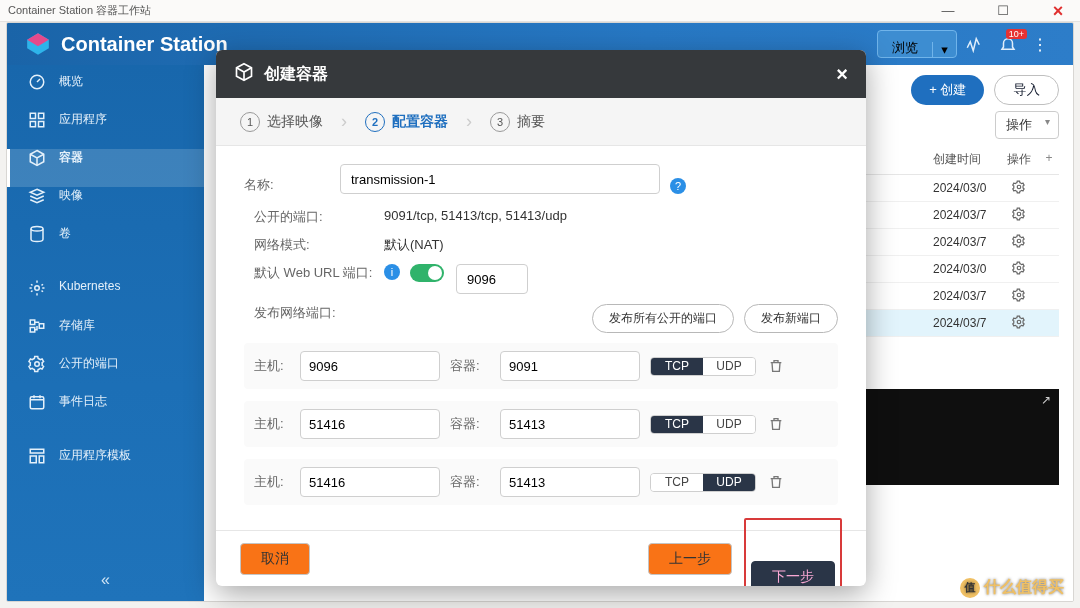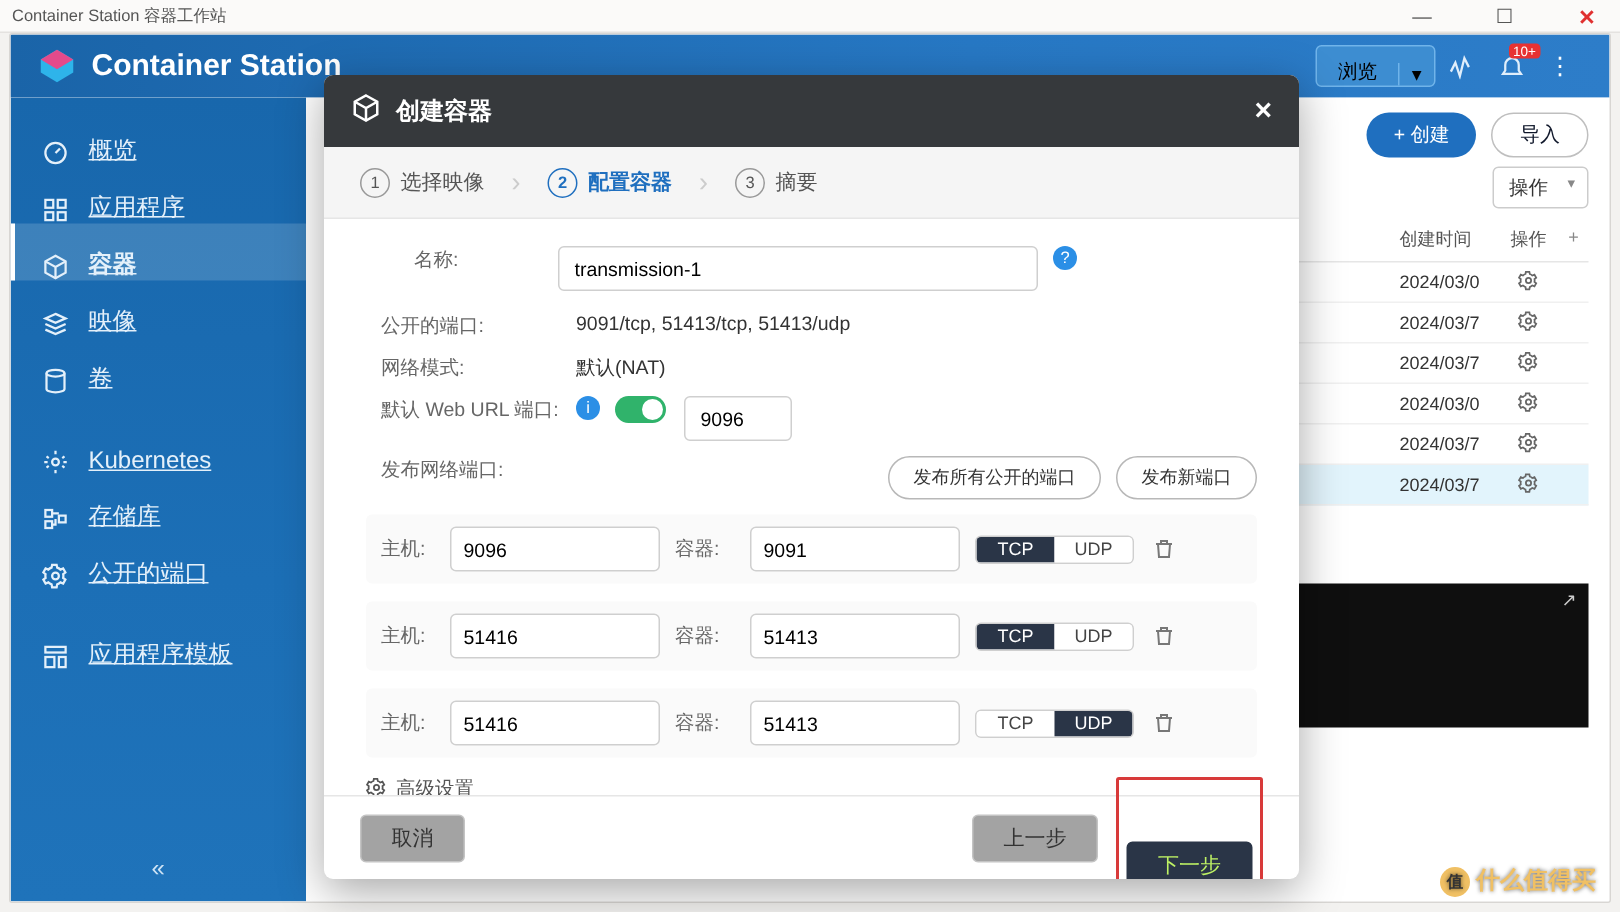--- a/index.html
+++ b/index.html
@@ -17,21 +17,21 @@
 .app-title { font-size: 20px; font-weight: 700; flex: 1; }
 .browse-btn { display: inline-flex; align-items: flex-end; height: 28px; border: 1px solid #70b4ea; background: #3d8dd1; border-radius: 4px; color: #000000; font-size: 13px; cursor: pointer; }
 .browse-btn .lbl { padding: 0 14px; }
 .browse-btn .dd { border-left: 1px solid #70b4ea; width: 24px; display:flex; align-items:center; justify-content:center; }
 .hdr-icon { width: 34px; display: flex; align-items: center; justify-content: center; color: #e0eefb; cursor: pointer; position: relative; }
 .badge { position: absolute; top: -6px; right: -2px; background: #e73232; color: #fff; font-size: 9px; padding: 0 3px; border-radius: 3px; }
 .hdr-more { width: 30px; text-align: center; cursor: pointer; }
 
 .app-main { flex: 1; display: flex; overflow: hidden; }
 .sidebar { width: 197px; background: linear-gradient(#1867ac, #1c6fb6 60%, #1f73ba); color: #e4f0fa; padding-top: 8px; position: relative; }
-.side-item { height: 38px; display: flex; align-items: flex-end; padding-left: 20px; font-size: 16px; gap: 12px; cursor: pointer; text-decoration: underline; }
+.side-item { height: 38px; display: flex; align-items: flex-start; padding-left: 20px; font-size: 12px; gap: 12px; cursor: pointer; }
 .side-item.active { background: rgba(255,255,255,0.16); border-left: 3px solid #fff; padding-left: 17px; font-weight: 600; }
 .side-icon { width: 20px; display: flex; align-items: center; justify-content: center; }
 .side-sep { height: 16px; }
 .collapse { position: absolute; bottom: 12px; left: 0; right: 0; text-align: center; color: #cfe4f5; cursor: pointer; }
 
 .content { flex: 1; background: #fff; padding: 10px 14px; font-size: 13px; color: #333; position: relative; }
 .toolbar-row { display: flex; gap: 10px; margin-bottom: 6px; }
 .spacer { flex: 1; }
 .pill-primary { background: #1f6fbf; color: #fff; border: none; border-radius: 16px; padding: 5px 18px; font-size: 13px; cursor: pointer; }
 .pill-secondary { background: #fff; color: #0f172a; border: 1px solid #bfbfbf; border-radius: 16px; padding: 5px 18px; cursor: pointer; }
@@ -56,21 +56,21 @@
 .wizard { height: 48px; background: #f5f5f5; display: flex; align-items: center; padding: 0 14px; gap: 8px; border-bottom: 1px solid #e6e6e6; }
 .wstep { display: flex; align-items: center; gap: 7px; padding: 0 10px; font-size: 14px; color: #555; }
 .wstep .num { width: 20px; height: 20px; border-radius: 50%; border: 1.5px solid #999; display: flex; align-items: center; justify-content: center; font-size: 11px; }
 .wstep.active .num { border-color: #1f6fbf; color: #1f6fbf; }
 .wstep.active { color: #1f6fbf; font-weight: 600; }
 .warrow { color: #ccc; font-size: 18px; }
 
 .modal-body { flex: 1; padding: 18px 28px 4px; overflow-y: auto; font-size: 13px; color: #444; position: relative; }
 .modal-body::-webkit-scrollbar { width: 8px; }
 .modal-body::-webkit-scrollbar-thumb { background: #c7c7c7; border-radius: 4px; }
-.form-row { display: flex; align-items: flex-start; margin-bottom: 14px; margin-left: 32px; }
+.form-row { display: flex; align-items: flex-end; margin-bottom: 14px; }
 .form-label { width: 96px; color: #666; }
 .form-input { border: 1px solid #cfcfcf; border-radius: 4px; height: 30px; padding: 0 10px; font-size: 13px; width: 320px; }
 .form-input.sm { width: 72px; }
 .info-circle { width: 16px; height: 16px; border-radius: 50%; background: #2b8fe6; color: #fff; font-size: 11px; display: inline-flex; align-items: center; justify-content: center; margin-left: 10px; cursor: pointer; }
 .kv { display: flex; align-items: flex-start; margin-bottom: 10px; padding-left: 10px; }
 .kv .k { width: 130px; color: #666; }
 .kv .v { color: #333; }
 .toggle { width: 34px; height: 18px; border-radius: 9px; background: #30b36b; position: relative; margin-right: 12px; cursor: pointer; }
 .toggle::after { content: ""; position: absolute; right: 2px; top: 2px; width: 14px; height: 14px; background: #fff; border-radius: 50%; }
 .port-actions { display: flex; gap: 10px; margin-left: auto; }
@@ -82,22 +82,22 @@
 .proto-group { display: flex; border: 1px solid #cfcfcf; border-radius: 4px; overflow: hidden; }
 .proto-group span { width: 52px; height: 17px; display: flex; align-items: center; justify-content: center; font-size: 12px; cursor: pointer; background: #fff; }
 .proto-group span.sel { background: #2a3547; color: #fff; }
 .trash { color: #777; cursor: pointer; width: 20px; display: flex; align-items:center; justify-content:center; }
 
 .adv-link { display: flex; align-items: center; gap: 6px; color: #555; font-size: 13px; cursor: pointer; margin-top: 4px; }
 .adv-link .u { text-decoration: underline; }
 
 .modal-footer { height: 56px; border-top: 1px solid #e6e6e6; display: flex; align-items: center; padding: 0 24px; gap: 12px; }
 .btn { height: 32px; border-radius: 4px; padding: 0 20px; font-size: 14px; cursor: pointer; }
-.btn-default { background: #a3a3a3; border: 1px solid #c4c4c4; color: #333; }
-.btn-primary { background: #2a3547; border: 1px solid #2a3547; color: #bef264; margin-top: 36px; }
+.btn-default { background: #f97316; border: 1px solid #c4c4c4; color: #333; }
+.btn-primary { background: #2a3547; border: 1px solid #2a3547; color: #f9a8d4; margin-top: 36px; }
 .next-hl { border: 2px solid #d83a3a; padding: 5px; border-radius: 2px; }
 
 .watermark { position: absolute; right: 16px; bottom: 10px; color: #f0c064; font-size: 16px; font-weight: 700; display:flex; align-items:center; gap:4px; text-shadow: 0 0 3px rgba(0,0,0,0.6); z-index: 200; }
 .watermark .circ { width: 20px; height: 20px; border-radius: 50%; background: #f0c064; color: #333; display:flex; align-items:center; justify-content:center; font-size:11px; }
 </style>
 </head>
 <body>
 
 <div class="titlebar">
   <span>Container Station 容器工作站</span>
@@ -208,20 +208,29 @@
       </div>
       <div class="side-item">
         <span class="side-icon">
             <svg width="18" height="18" viewBox="0 0 24 24" fill="none" stroke="currentColor" stroke-width="2">
               <circle cx="12" cy="12" r="3"></circle>
               <path d="M19 12a7 7 0 00-.2-1.7l2-1.5-2-3.5-2.4 1a7 7 0 00-2.9-1.7L13 2h-4l-.5 2.6a7 7 0 00-2.9 1.7l-2.4-1-2 3.5 2 1.5A7 7 0 003 12c0 .6.1 1.1.2 1.7l-2 1.5 2 3.5 2.4-1a7 7 0 002.9 1.7L9 22h4l.5-2.6a7 7 0 002.9-1.7l2.4 1 2-3.5-2-1.5c.1-.6.2-1.1.2-1.7z"></path>
             </svg>
           </span>
         <span>公开的端口</span>
       </div>
+      <div class="side-item">
+        <span class="side-icon">
+            <svg width="18" height="18" viewBox="0 0 24 24" fill="none" stroke="currentColor" stroke-width="2">
+              <rect x="3" y="5" width="18" height="16" rx="2"></rect>
+              <path d="M3 9h18M8 3v4M16 3v4"></path>
+            </svg>
+          </span>
+        <span>事件日志</span>
+      </div>
       <div class="side-sep"></div>
       <div class="side-item">
         <span class="side-icon">
             <svg width="18" height="18" viewBox="0 0 24 24" fill="none" stroke="currentColor" stroke-width="2">
               <rect x="3" y="3" width="18" height="5"></rect>
               <rect x="3" y="12" width="8" height="9"></rect>
               <rect x="15" y="12" width="6" height="9"></rect>
             </svg>
           </span>
         <span>应用程序模板</span>
@@ -417,27 +426,20 @@
             <span class="sel">UDP</span>
           </div>
           <span class="trash">
             <svg width="16" height="16" viewBox="0 0 24 24" fill="none" stroke="currentColor" stroke-width="2">
               <path d="M4 7h16M9 7V4h6v3M6 7l1 13h10l1-13"></path>
             </svg>
           </span>
         </div>
       </div>
 
-    <div class="adv-link">
-      <span><svg width="14" height="14" viewBox="0 0 24 24" fill="none" stroke="currentColor" stroke-width="2">
-            <circle cx="12" cy="12" r="3"></circle>
-            <path d="M19 12a7 7 0 00-.2-1.7l2-1.5-2-3.5-2.4 1a7 7 0 00-2.9-1.7L13 2h-4l-.5 2.6a7 7 0 00-2.9 1.7l-2.4-1-2 3.5 2 1.5A7 7 0 003 12c0 .6.1 1.1.2 1.7l-2 1.5 2 3.5 2.4-1a7 7 0 002.9 1.7L9 22h4l.5-2.6a7 7 0 002.9-1.7l2.4 1 2-3.5-2-1.5c.1-.6.2-1.1.2-1.7z"></path>
-          </svg></span>
-      <span class="u">高级设置</span>
-    </div>
   </div>
 
   <div class="modal-footer">
     <button class="btn btn-default">取消</button>
     <div class="spacer"></div>
     <button class="btn btn-default">上一步</button>
     <span class="next-hl">
       <button class="btn btn-primary">下一步</button>
     </span>
   </div>

